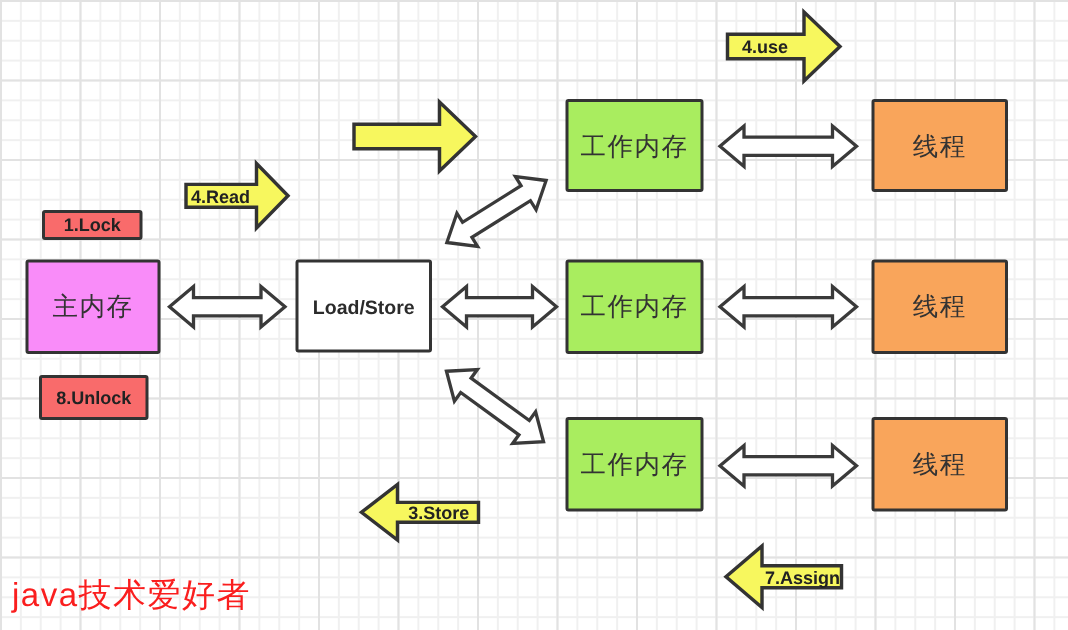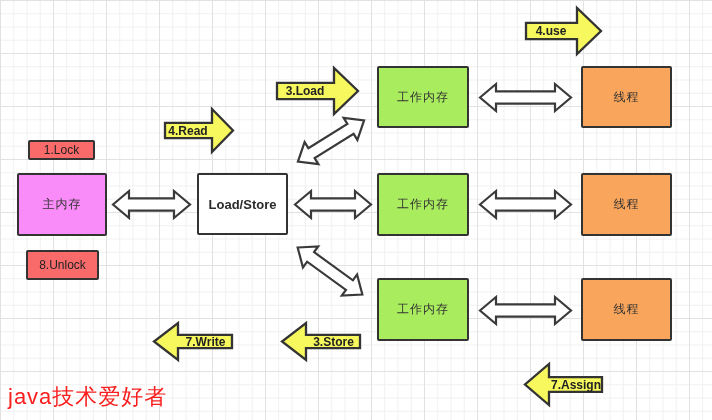--- a/index.html
+++ b/index.html
@@ -11,34 +11,34 @@
       linear-gradient(to right, #e2e2e2 1px, transparent 1px),
       linear-gradient(to bottom, #e2e2e2 1px, transparent 1px),
       linear-gradient(to right, #f0f0f0 1px, transparent 1px),
       linear-gradient(to bottom, #f0f0f0 1px, transparent 1px);
     background-size:53px 53px,53px 53px,13.25px 13.25px,13.25px 13.25px;
   }
   .node{
     position:absolute;box-sizing:border-box;
     border:2px solid var(--c-outline-dark,#333);border-radius:2px;
     display:flex;align-items:center;justify-content:center;
-    font-size:12px;color:#333;letter-spacing:1px;
+    font-size:17px;color:#333;letter-spacing:1px;
   }
   .node.main{background:var(--c-main-memory-pink,#f98cf9);}
   .node.work{background:var(--c-work-memory-green,#a9ed5f);}
   .node.thread{background:var(--c-thread-orange,#f9a55b);}
   .node.ls{background:#fff;font-weight:bold;font-size:13px;color:#2b2b2b;letter-spacing:0;}
   .badge{
     position:absolute;box-sizing:border-box;
     background:var(--c-badge-red,#f96b6b);
     border:2px solid var(--c-outline-dark,#333);border-radius:2px;
     display:flex;align-items:center;justify-content:center;
-    font-weight:normal;font-size:12px;color:#222;
+    font-weight:bold;font-size:12px;color:#222;
   }
-  .yarrow{position:absolute;margin-left:41px;}
+  .yarrow{position:absolute;}
   .yarrow svg{position:absolute;left:0;top:0;overflow:visible;display:block;}
   .yarrow polygon{fill:var(--c-arrow-yellow,#f7f75e);stroke:var(--c-outline-dark,#333);stroke-width:2.3;}
   .yarrow .lbl{
     position:absolute;top:0;bottom:0;
     display:flex;align-items:center;justify-content:center;
     font-weight:bold;font-size:12px;color:#222;white-space:nowrap;
   }
   .darrow{position:absolute;}
   .darrow svg{position:absolute;left:0;top:0;overflow:visible;display:block;}
   .darrow polygon{fill:#fff;stroke:#3a3a3a;stroke-width:2.2;}
@@ -107,42 +107,35 @@
   <div class="yarrow" style="left:123px;top:108px;width:70px;height:45px">
       <svg width="70" height="45">
         <polygon points="1.0,14.9 48.0,14.9 48.0,1.0 69.0,22.5 48.0,44.0 48.0,30.2 1.0,30.2"></polygon>
       </svg>
     <span class="lbl" style="left: 0px; right: 22px;">4.Read</span>
   </div>
   <div class="yarrow" style="left:235px;top:67px;width:83px;height:48px">
       <svg width="83" height="48">
         <polygon points="1.0,15.8 58.0,15.8 58.0,1.0 82.0,24.0 58.0,47.0 58.0,32.2 1.0,32.2"></polygon>
       </svg>
-    <span class="lbl" style="left: 0px; right: 25px;">3.Load</span>
   </div>
   <div class="yarrow" style="left:484px;top:7px;width:77px;height:48px">
       <svg width="77" height="48">
         <polygon points="1.0,15.8 52.0,15.8 52.0,1.0 76.0,24.0 52.0,47.0 52.0,32.2 1.0,32.2"></polygon>
       </svg>
     <span class="lbl" style="left: 0px; right: 25px;">4.use</span>
   </div>
   <div class="yarrow" style="left:483px;top:363px;width:79px;height:43px">
       <svg width="79" height="43">
         <polygon points="78.0,14.2 25.0,14.2 25.0,1.0 1.0,21.5 25.0,42.0 25.0,28.8 78.0,28.8"></polygon>
       </svg>
     <span class="lbl" style="left: 25px; right: 0px;">7.Assign</span>
   </div>
   <div class="yarrow" style="left:240px;top:322px;width:80px;height:39px">
       <svg width="80" height="39">
         <polygon points="79.0,12.9 25.0,12.9 25.0,1.0 1.0,19.5 25.0,38.0 25.0,26.1 79.0,26.1"></polygon>
       </svg>
     <span class="lbl" style="left: 25px; right: 0px;">3.Store</span>
   </div>
-  <div class="yarrow" style="left:112px;top:322px;width:80px;height:39px">
-      <svg width="80" height="39">
-        <polygon points="79.0,12.9 25.0,12.9 25.0,1.0 1.0,19.5 25.0,38.0 25.0,26.1 79.0,26.1"></polygon>
-      </svg>
-    <span class="lbl" style="left: 25px; right: 0px;">7.Write</span>
-  </div>
 
   <div class="watermark">java技术爱好者</div>
 
 </div>
 
 </body></html>

